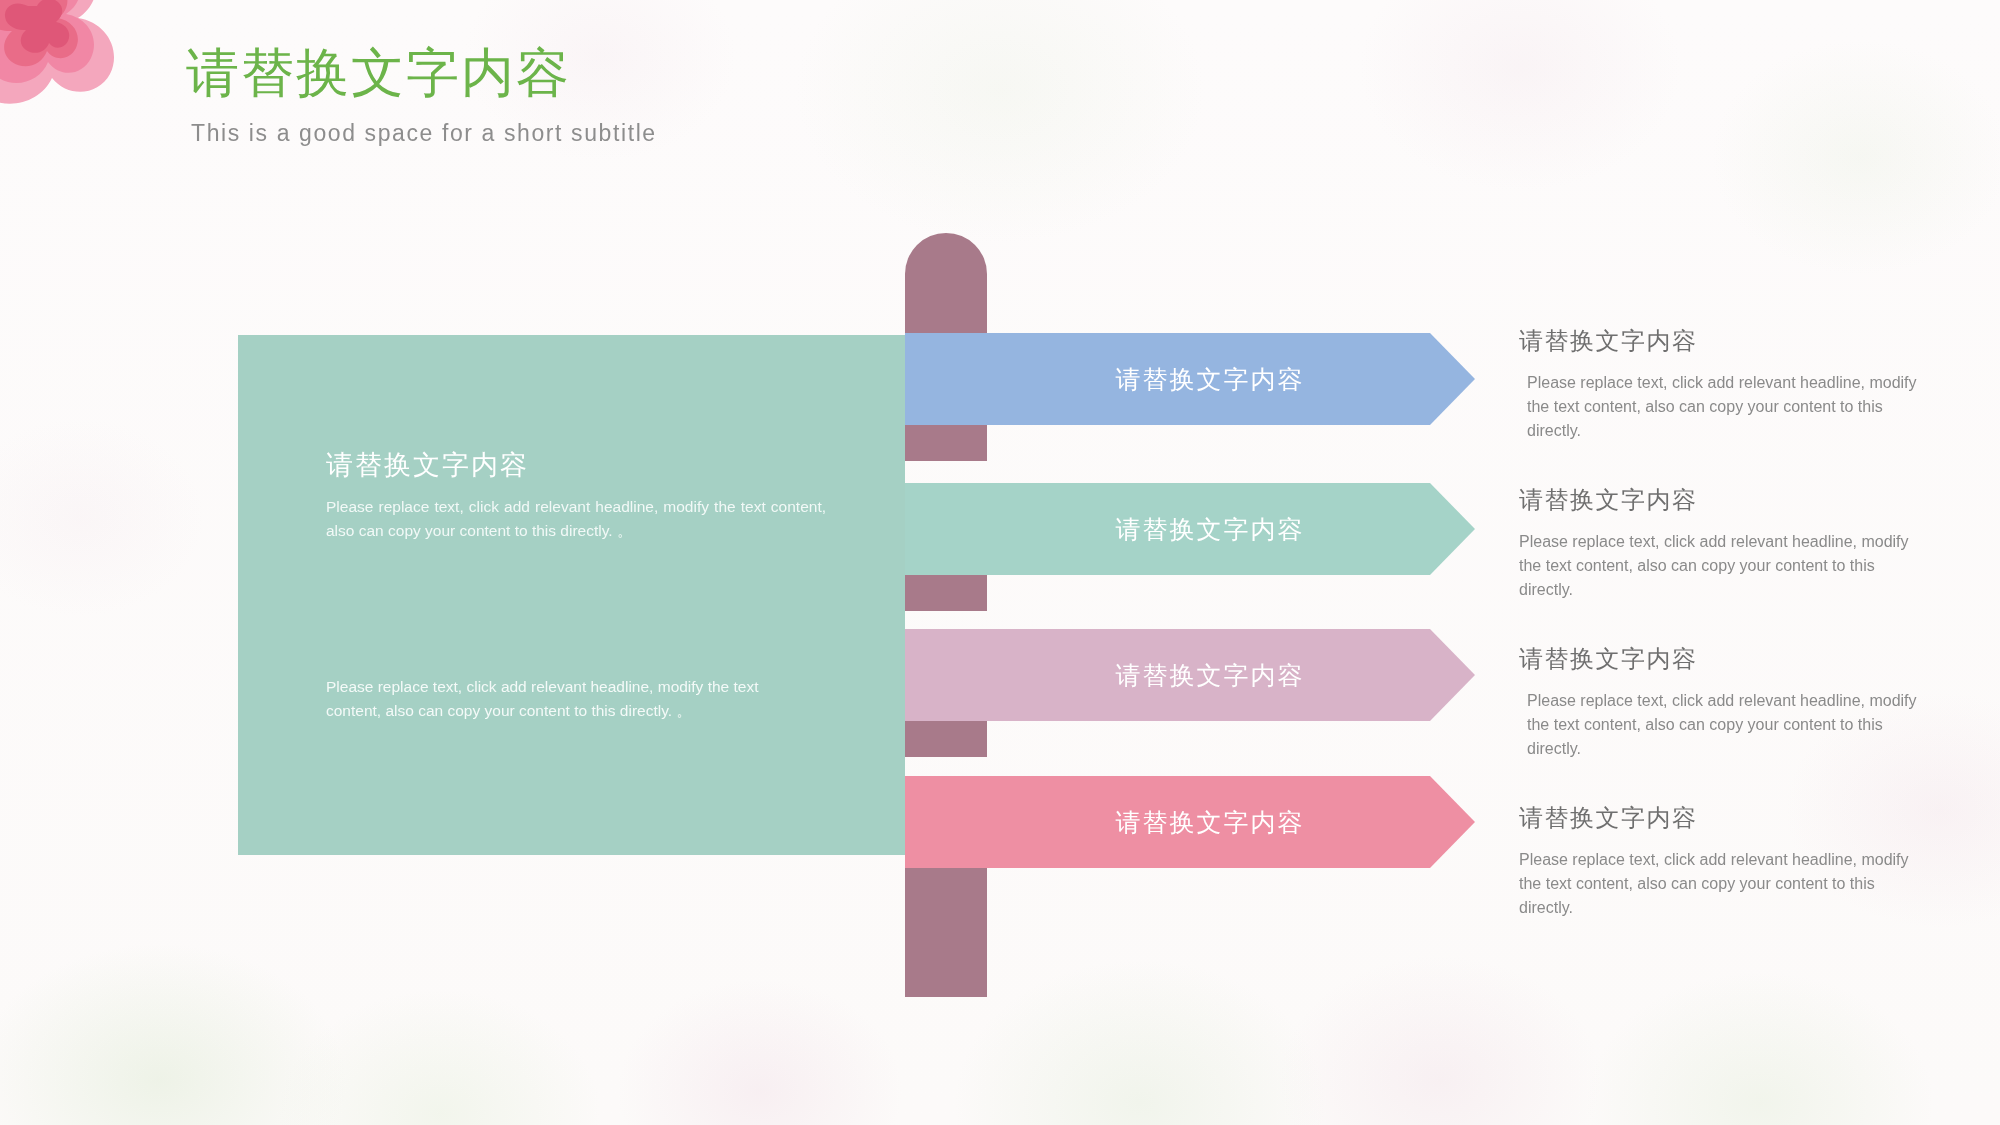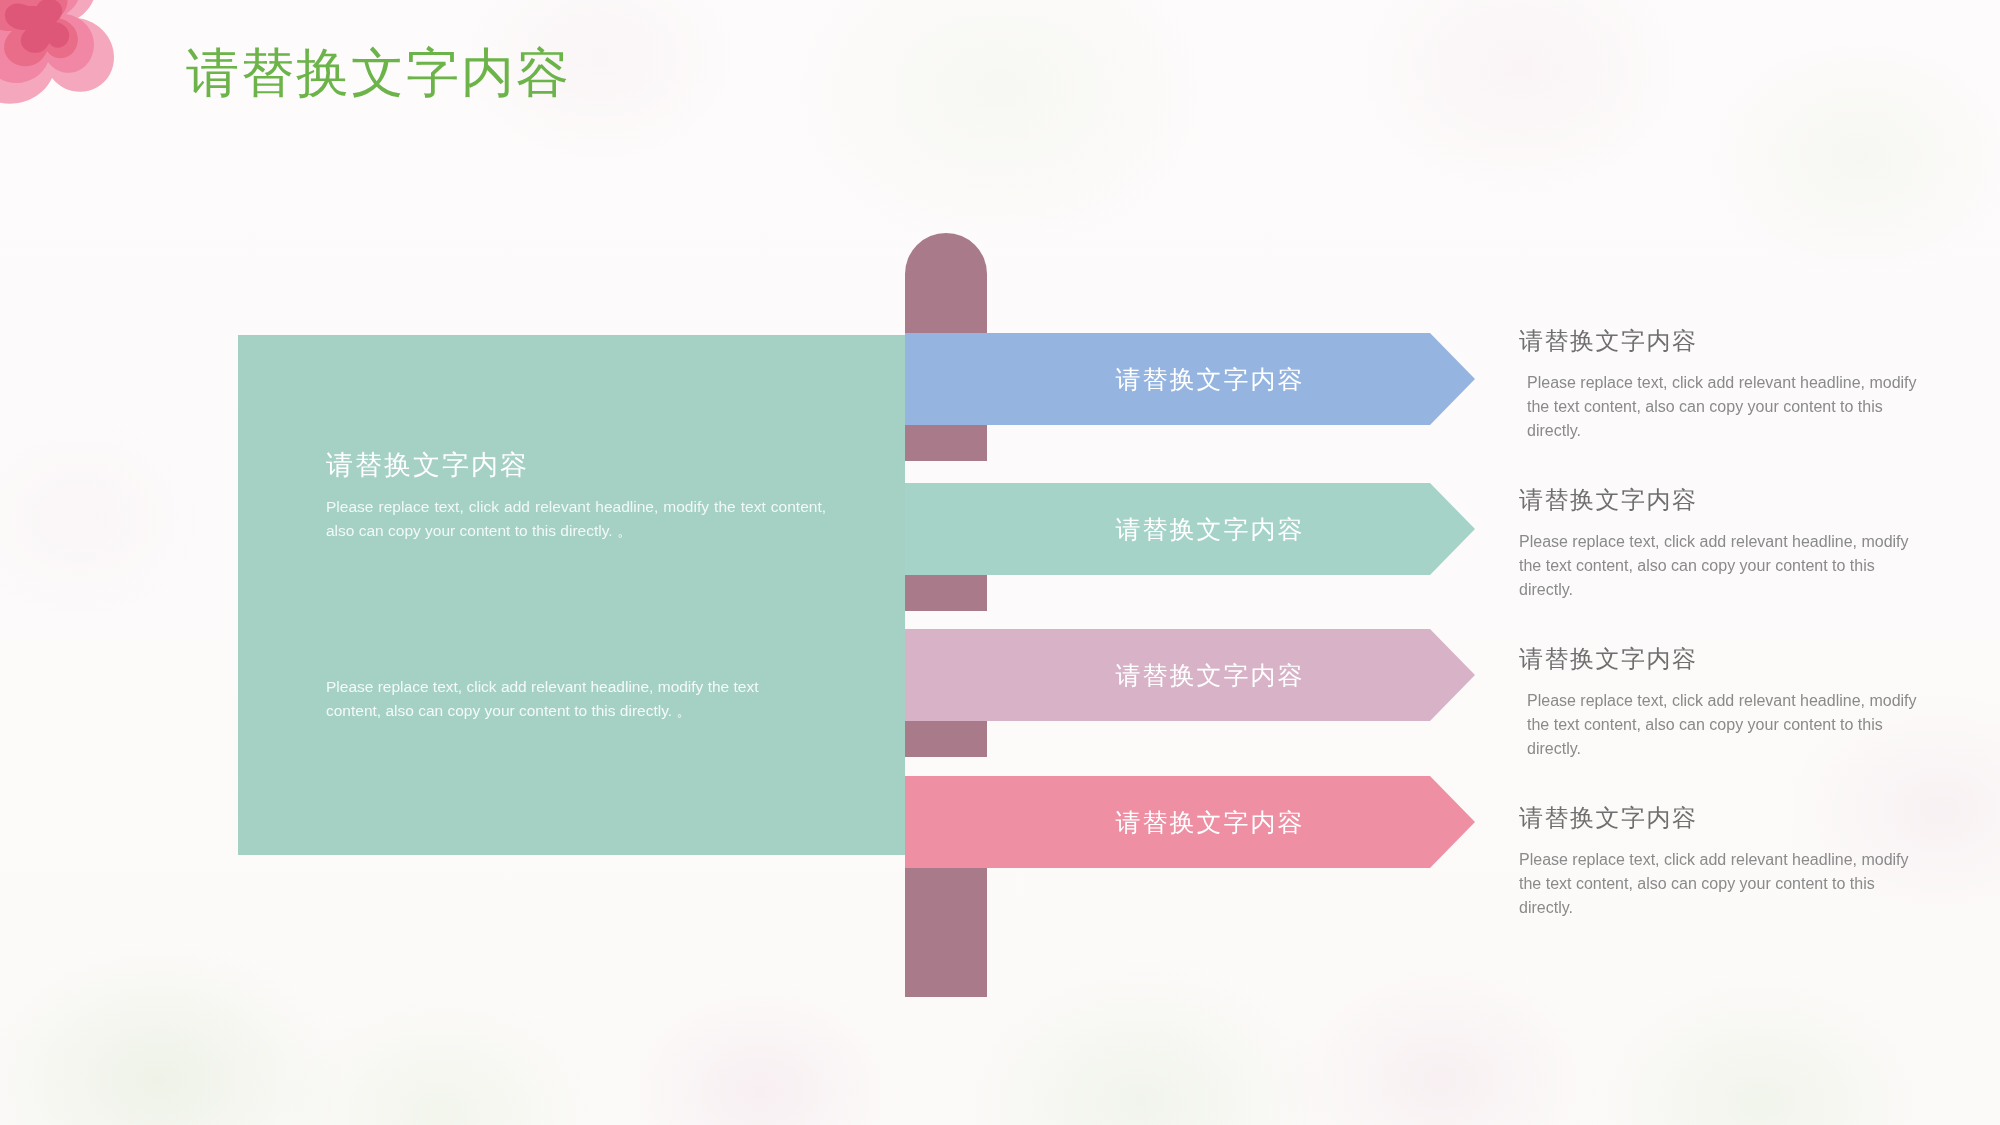--- a/index.html
+++ b/index.html
@@ -143,20 +143,21 @@
     <path d="M70 54 C50 44 34 52 32 66 C30 82 46 94 64 93 C54 102 53 116 64 124 C77 133 94 127 99 113 C107 124 122 122 128 110 C134 96 125 83 110 80 C122 71 122 57 113 49 C102 40 86 43 80 55 Z" fill="#e8607f"></path>
     <path d="M80 68 C68 62 58 67 57 76 C56 86 66 93 78 92 C71 98 71 107 78 112 C87 118 98 114 101 105 C106 112 116 111 120 103 C124 94 118 86 108 84 C116 78 116 69 110 64 C103 58 93 60 89 68 Z" fill="#dd4a6d"></path>
     <path d="M-4 72 C-26 66 -44 74 -48 84 L-10 92 Z" fill="#4f8f8d" opacity="0.82"></path>
     <path d="M4 108 C-20 112 -36 126 -38 138 L2 124 Z" fill="#4f8f8d" opacity="0.75"></path>
     <path d="M26 16 C10 -2 -12 -6 -24 0 L16 30 Z" fill="#4f8f8d" opacity="0.7"></path>
   </g>
 </svg>
 
 <div id="header">
   <div id="slide-title">请替换文字内容</div>
+  <div id="slide-subtitle">This is a good space for a short subtitle</div>
 </div>
 
 <div id="diagram">
 
   <div class="mast" id="mast-upper"></div>
   <div class="mast-gap" id="gap-1"></div>
   <div class="mast-gap" id="gap-2"></div>
   <div class="mast-gap" id="gap-3"></div>
   <div class="mast-gap" id="gap-4"></div>
   <div class="mast" id="mast-lower"></div>

